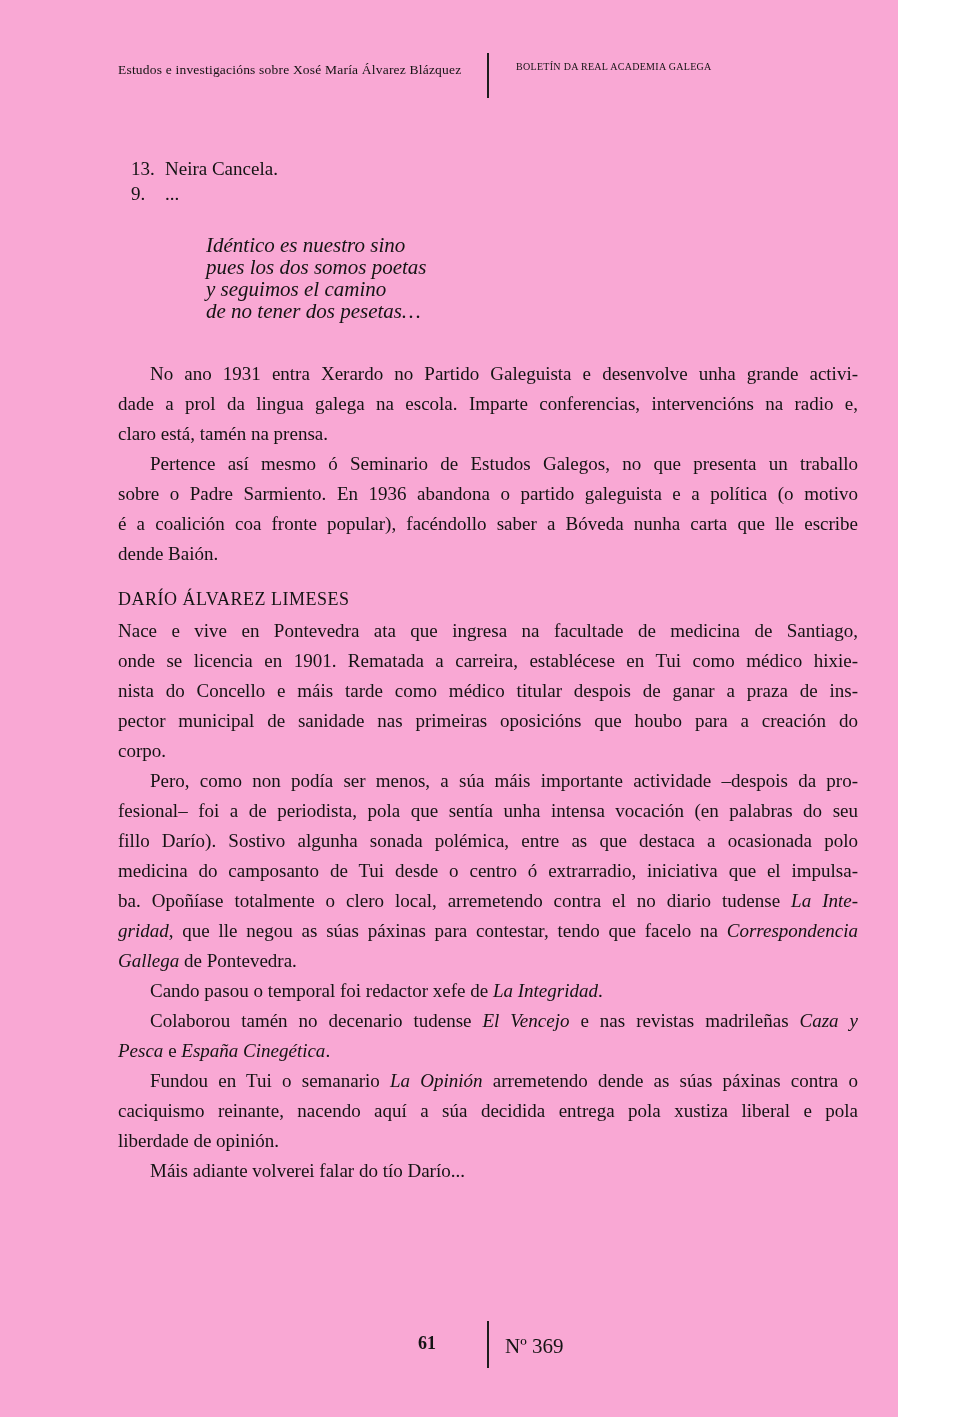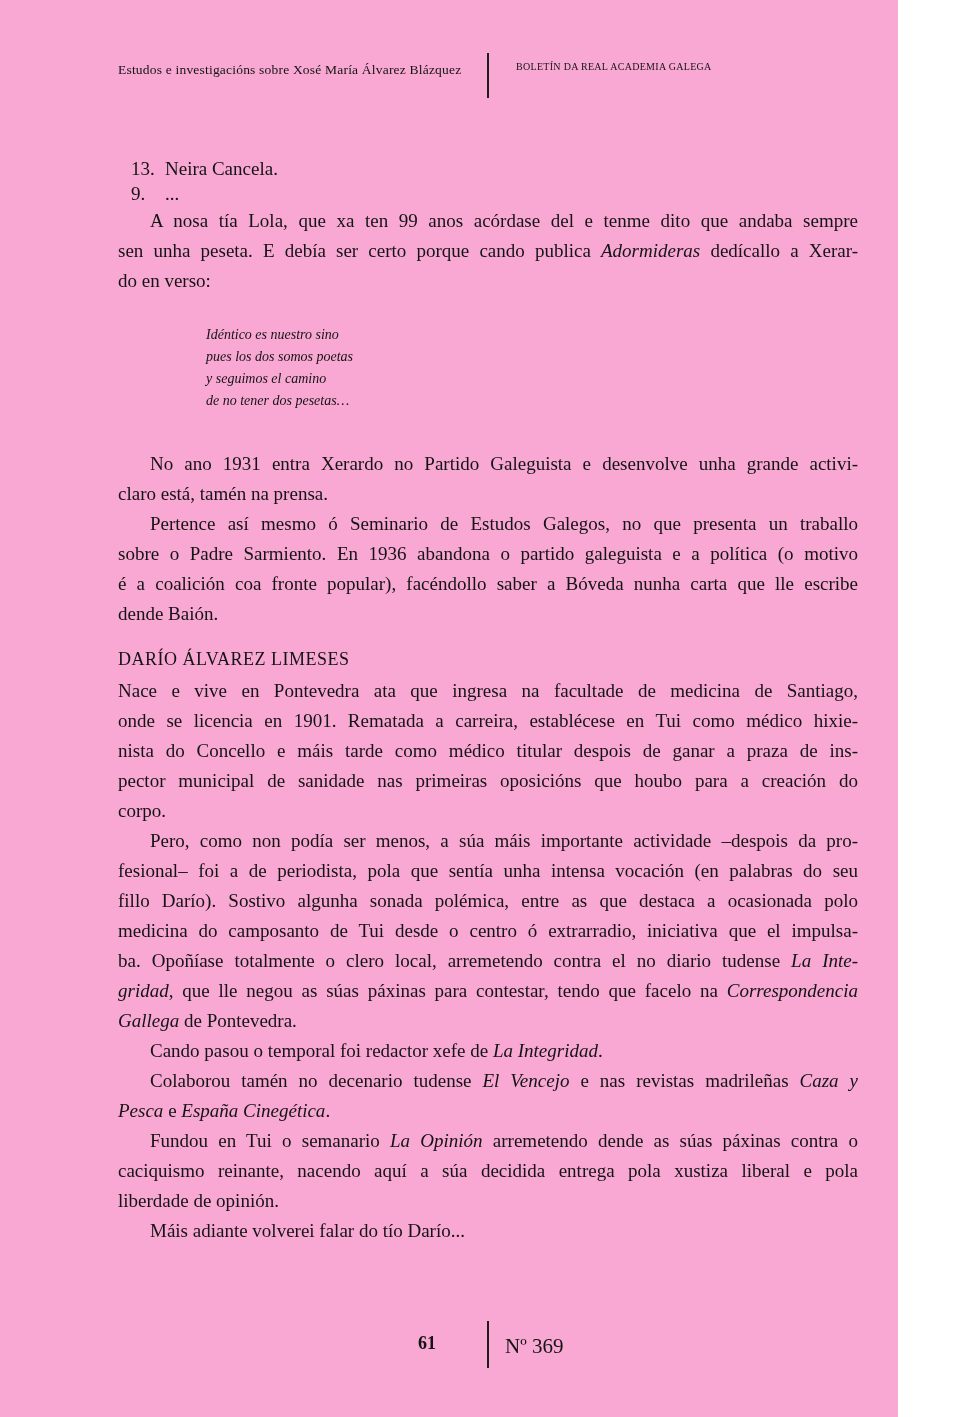--- a/index.html
+++ b/index.html
@@ -53,21 +53,21 @@
   .pline { text-align: left; }
   .pline.just {
     text-align: justify;
     text-align-last: justify;
     -moz-text-align-last: justify;
   }
   .pline.indent { padding-left: 32px; }
   .verse-block {
     margin: 28px 0 37px 88px;
     font-style: italic;
-    font-size: 14px;
+    font-size: 21px;
     line-height: 22px;
   }
   h2.heading {
     margin: 15px 0 2px 0;
     font-size: 18px;
     line-height: 30px;
     font-weight: 400;
     letter-spacing: 0.5px;
   }
   
@@ -101,33 +101,29 @@
 <div class="page">
   <header>
     <div class="header-left">Estudos e investigacións sobre Xosé María Álvarez Blázquez</div>
     <div class="header-divider"></div>
     <div class="header-right">BOLETÍN DA REAL ACADEMIA GALEGA</div>
   </header>
 
   <main class="content" id="content">
       <div class="list-item"><span class="num">13.</span><span class="txt">Neira Cancela.</span></div>
       <div class="list-item"><span class="num">9.</span><span class="txt">...</span></div>
-      <div class="para">
-        <div class="pline just indent">A nosa tía Lola, que xa ten 99 anos acórdase del e tenme dito que andaba sempre</div>
-        <div class="pline just">sen unha peseta. E debía ser certo porque cando publica <i>Adormideras</i> dedícallo a Xerar-</div>
-        <div class="pline">do en verso:</div>
-      </div>
       <div class="verse-block">
         <div class="verse-line">Idéntico es nuestro sino</div>
         <div class="verse-line">pues los dos somos poetas</div>
         <div class="verse-line">y seguimos el camino</div>
         <div class="verse-line">de no tener dos pesetas…</div>
       </div>
       <div class="para">
         <div class="pline just indent">No ano 1931 entra Xerardo no Partido Galeguista e desenvolve unha grande activi-</div>
+        <div class="pline just">dade a prol da lingua galega na escola. Imparte conferencias, intervencións na radio e,</div>
         <div class="pline">claro está, tamén na prensa.</div>
       </div>
       <div class="para">
         <div class="pline just indent">Pertence así mesmo ó Seminario de Estudos Galegos, no que presenta un traballo</div>
         <div class="pline just">sobre o Padre Sarmiento. En 1936 abandona o partido galeguista e a política (o motivo</div>
         <div class="pline just">é a coalición coa fronte popular), facéndollo saber a Bóveda nunha carta que lle escribe</div>
         <div class="pline">dende Baión.</div>
       </div>
       <h2 class="heading">DARÍO ÁLVAREZ LIMESES</h2>
       <div class="para">

